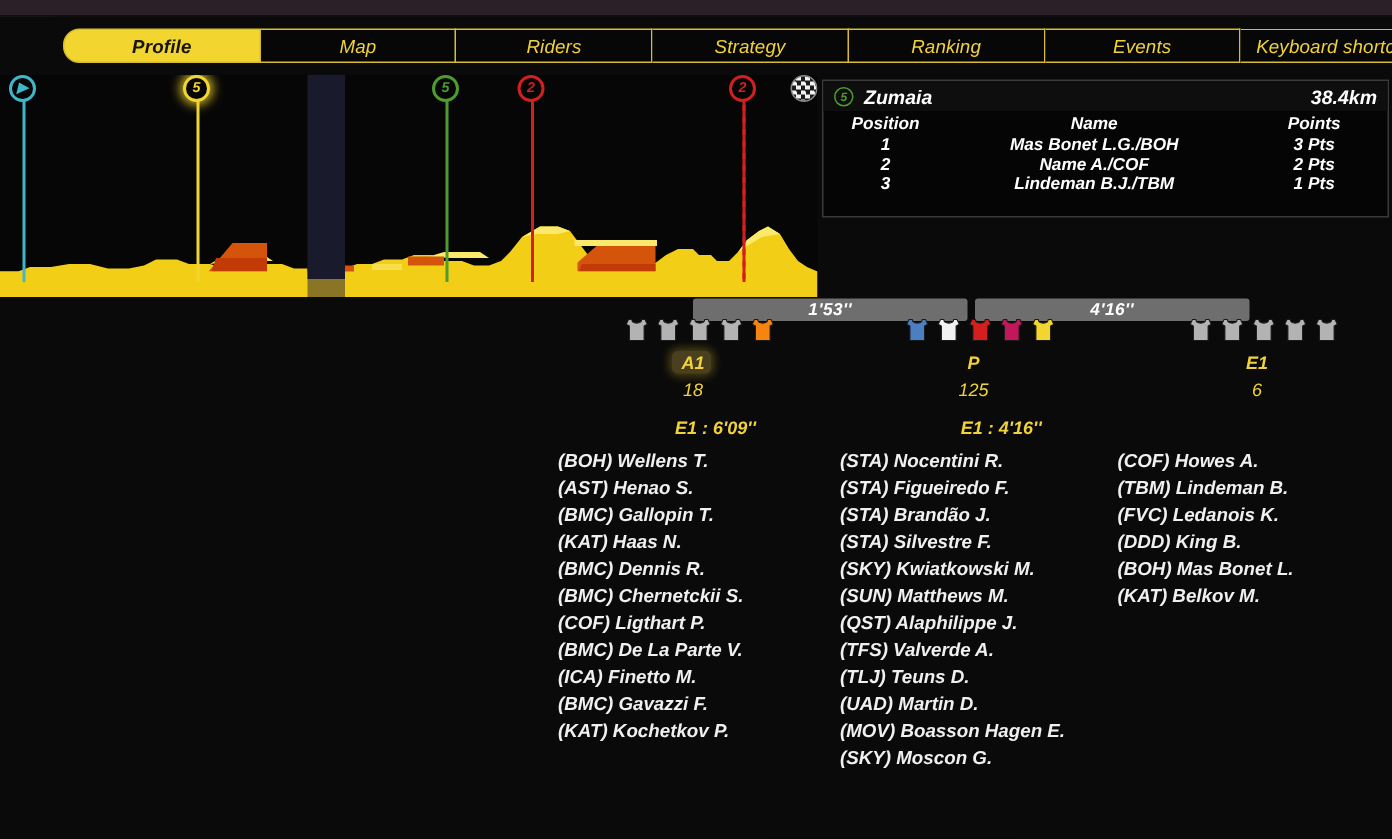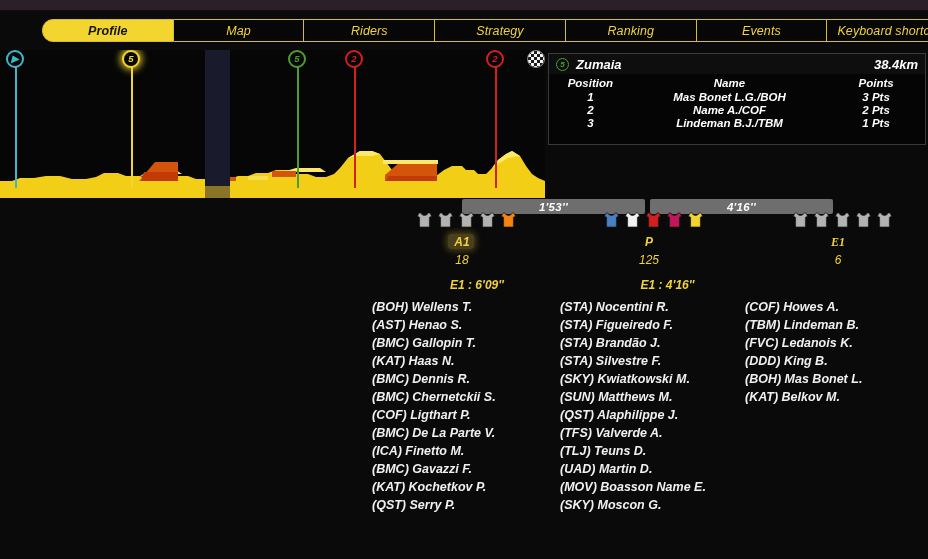--- a/index.html
+++ b/index.html
@@ -345,56 +345,55 @@
           <svg width="15" height="16" viewBox="0 0 15 16">
             <path d="M4.2,1 L2,1 L0.5,4.2 L2.6,5.3 L2.6,15 L12.4,15 L12.4,5.3 L14.5,4.2 L13,1 L10.8,1 C10.8,2.6 9.3,3.4 7.5,3.4 C5.7,3.4 4.2,2.6 4.2,1 Z" fill="#b3b3b3" stroke="#1a1a1a" stroke-width="0.7"></path>
           </svg>
         </span>
         <span class="jersey">
           <svg width="15" height="16" viewBox="0 0 15 16">
             <path d="M4.2,1 L2,1 L0.5,4.2 L2.6,5.3 L2.6,15 L12.4,15 L12.4,5.3 L14.5,4.2 L13,1 L10.8,1 C10.8,2.6 9.3,3.4 7.5,3.4 C5.7,3.4 4.2,2.6 4.2,1 Z" fill="#b3b3b3" stroke="#1a1a1a" stroke-width="0.7"></path>
           </svg>
         </span>
       </div>
-      <div class="glabel" style="left: 793px; top: 235px; width: 90px; font-family: Liberation Serif, serif;">E1</div>
+      <div class="glabel" style="left: 793px; top: 235px; width: 90px;">E1</div>
       <div class="gcount" style="left: 793px; top: 253px; width: 90px;">6</div>
     </div>
 
   <div class="cols">
     <div class="col col1">
       <div class="col-head">E1 : 6'09''</div>
       <div id="rl0">
           <div class="rider">(BOH) Wellens T.</div>
           <div class="rider">(AST) Henao S.</div>
           <div class="rider">(BMC) Gallopin T.</div>
           <div class="rider">(KAT) Haas N.</div>
           <div class="rider">(BMC) Dennis R.</div>
           <div class="rider">(BMC) Chernetckii S.</div>
           <div class="rider">(COF) Ligthart P.</div>
           <div class="rider">(BMC) De La Parte V.</div>
           <div class="rider">(ICA) Finetto M.</div>
           <div class="rider">(BMC) Gavazzi F.</div>
           <div class="rider">(KAT) Kochetkov P.</div>
-          <div class="rider">(QST) Serry P.</div>
         </div>
     </div>
     <div class="col col2">
       <div class="col-head">E1 : 4'16''</div>
       <div id="rl1">
           <div class="rider">(STA) Nocentini R.</div>
           <div class="rider">(STA) Figueiredo F.</div>
           <div class="rider">(STA) Brandão J.</div>
           <div class="rider">(STA) Silvestre F.</div>
           <div class="rider">(SKY) Kwiatkowski M.</div>
           <div class="rider">(SUN) Matthews M.</div>
           <div class="rider">(QST) Alaphilippe J.</div>
           <div class="rider">(TFS) Valverde A.</div>
           <div class="rider">(TLJ) Teuns D.</div>
           <div class="rider">(UAD) Martin D.</div>
-          <div class="rider">(MOV) Boasson Name E.</div>
+          <div class="rider">(MOV) Boasson Hagen E.</div>
           <div class="rider">(SKY) Moscon G.</div>
         </div>
     </div>
     <div class="col col3">
       <div class="col-head"></div>
       <div id="rl2">
           <div class="rider">(COF) Howes A.</div>
           <div class="rider">(TBM) Lindeman B.</div>
           <div class="rider">(FVC) Ledanois K.</div>
           <div class="rider">(DDD) King B.</div>

